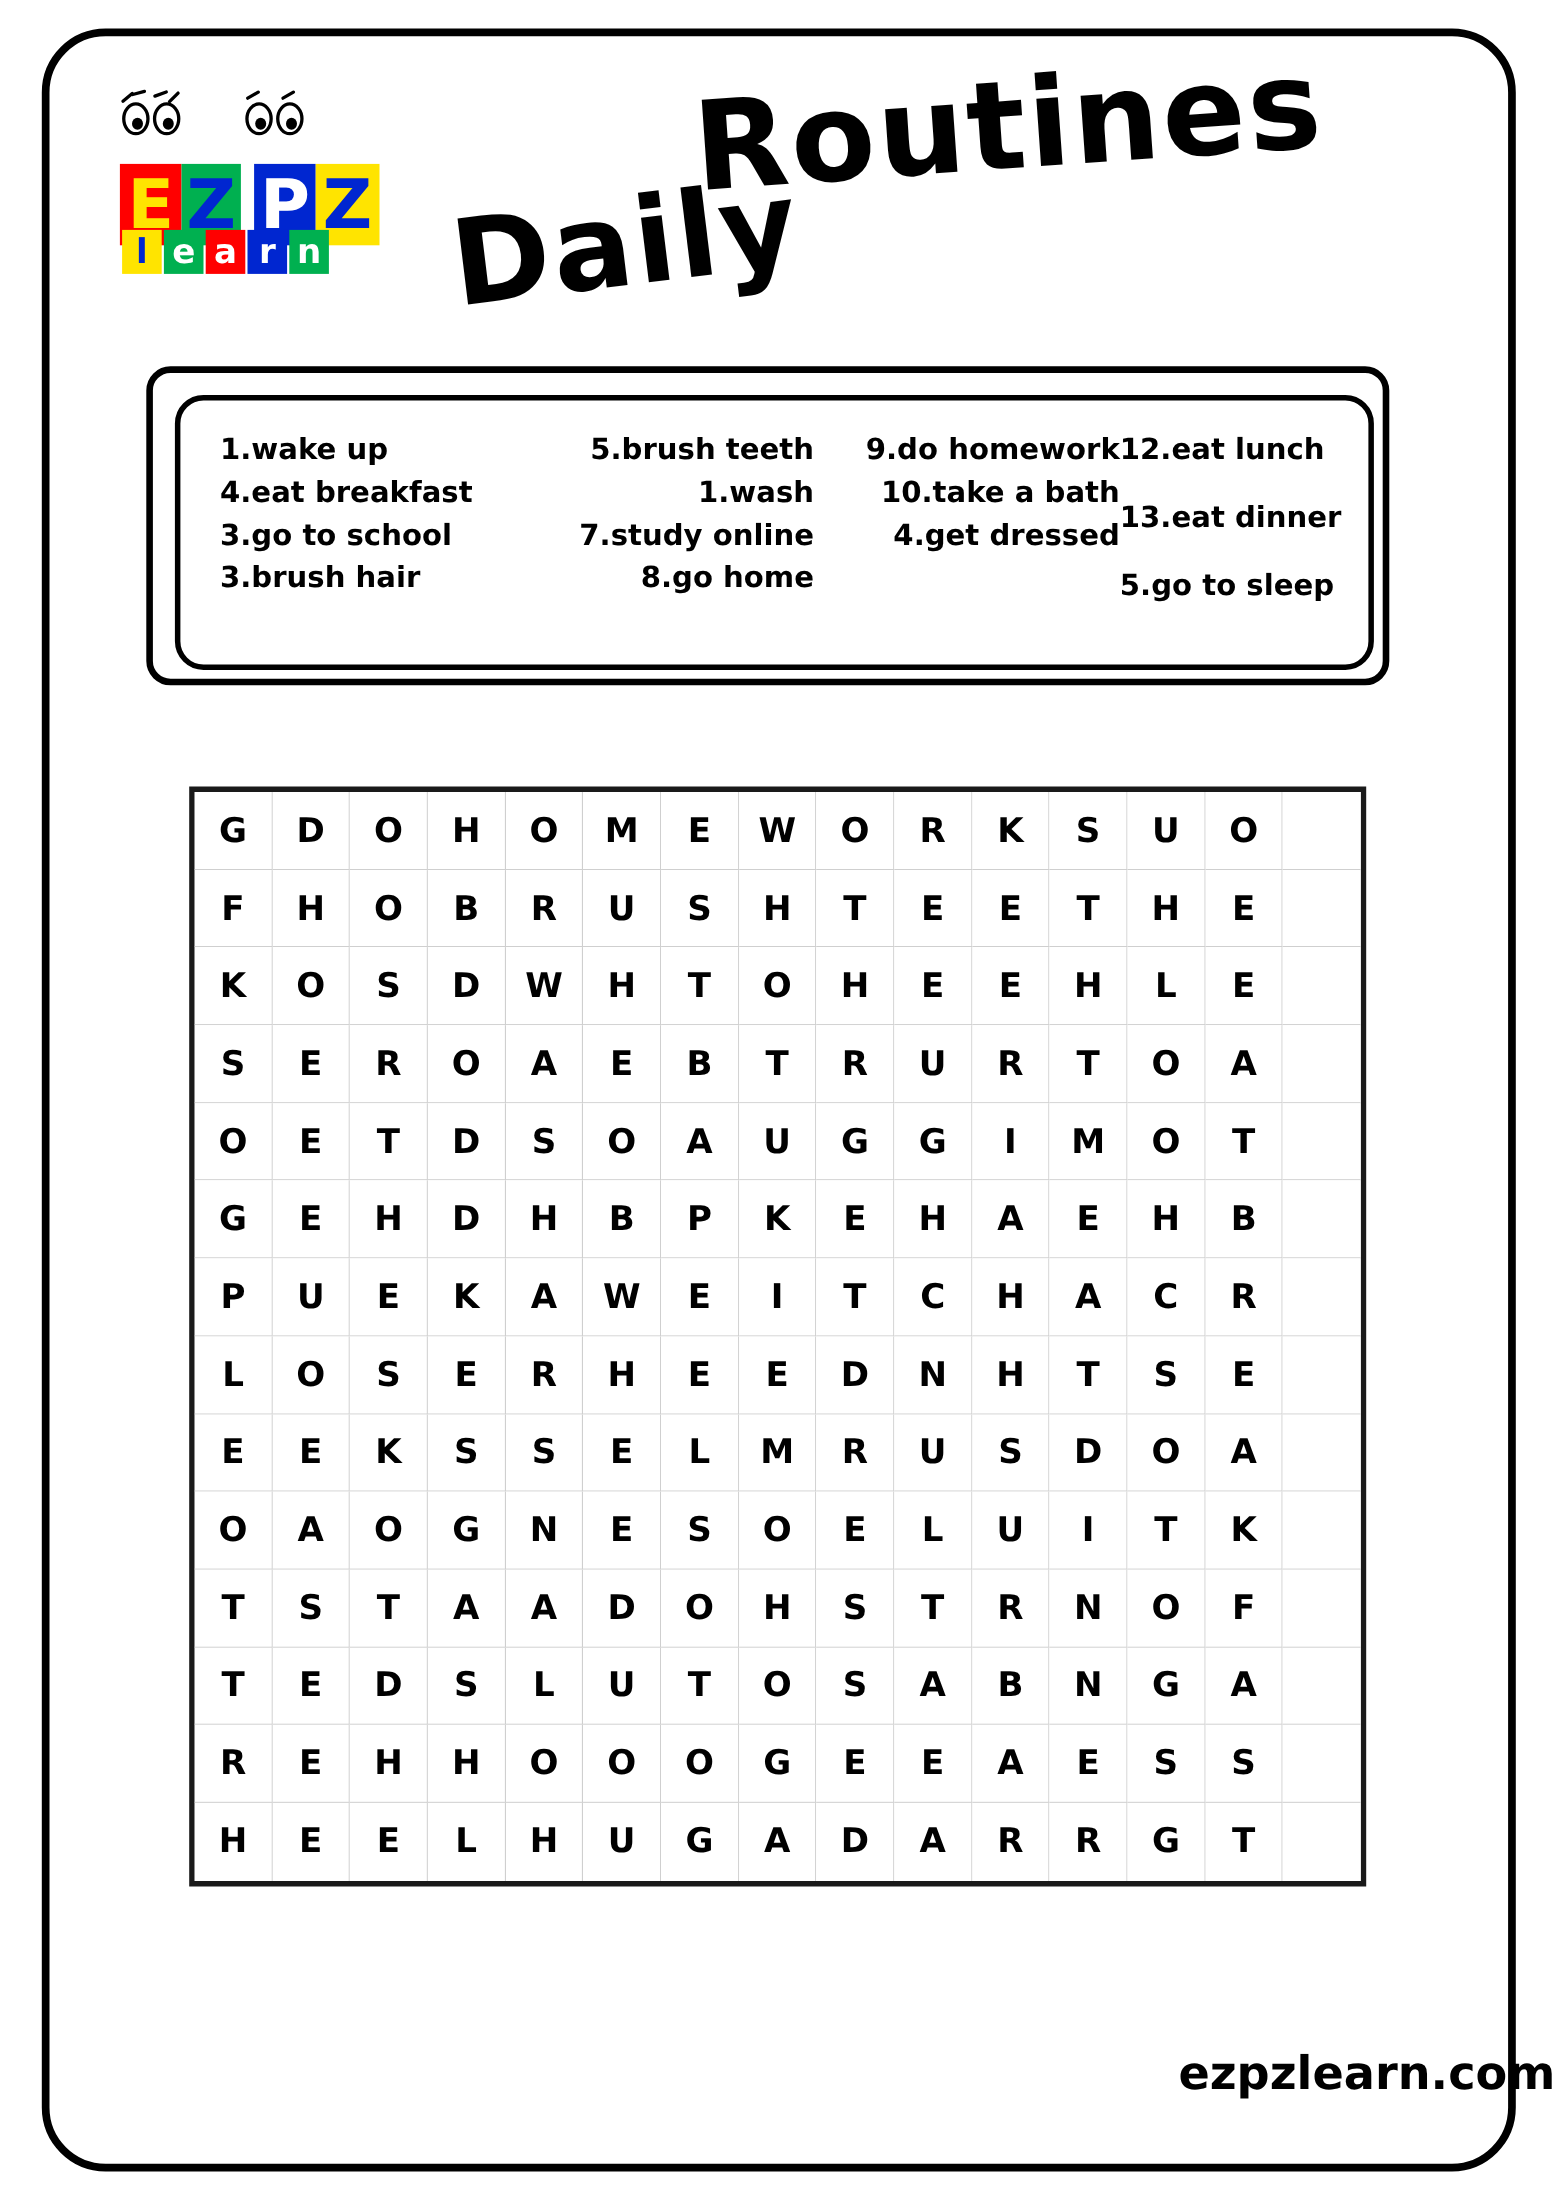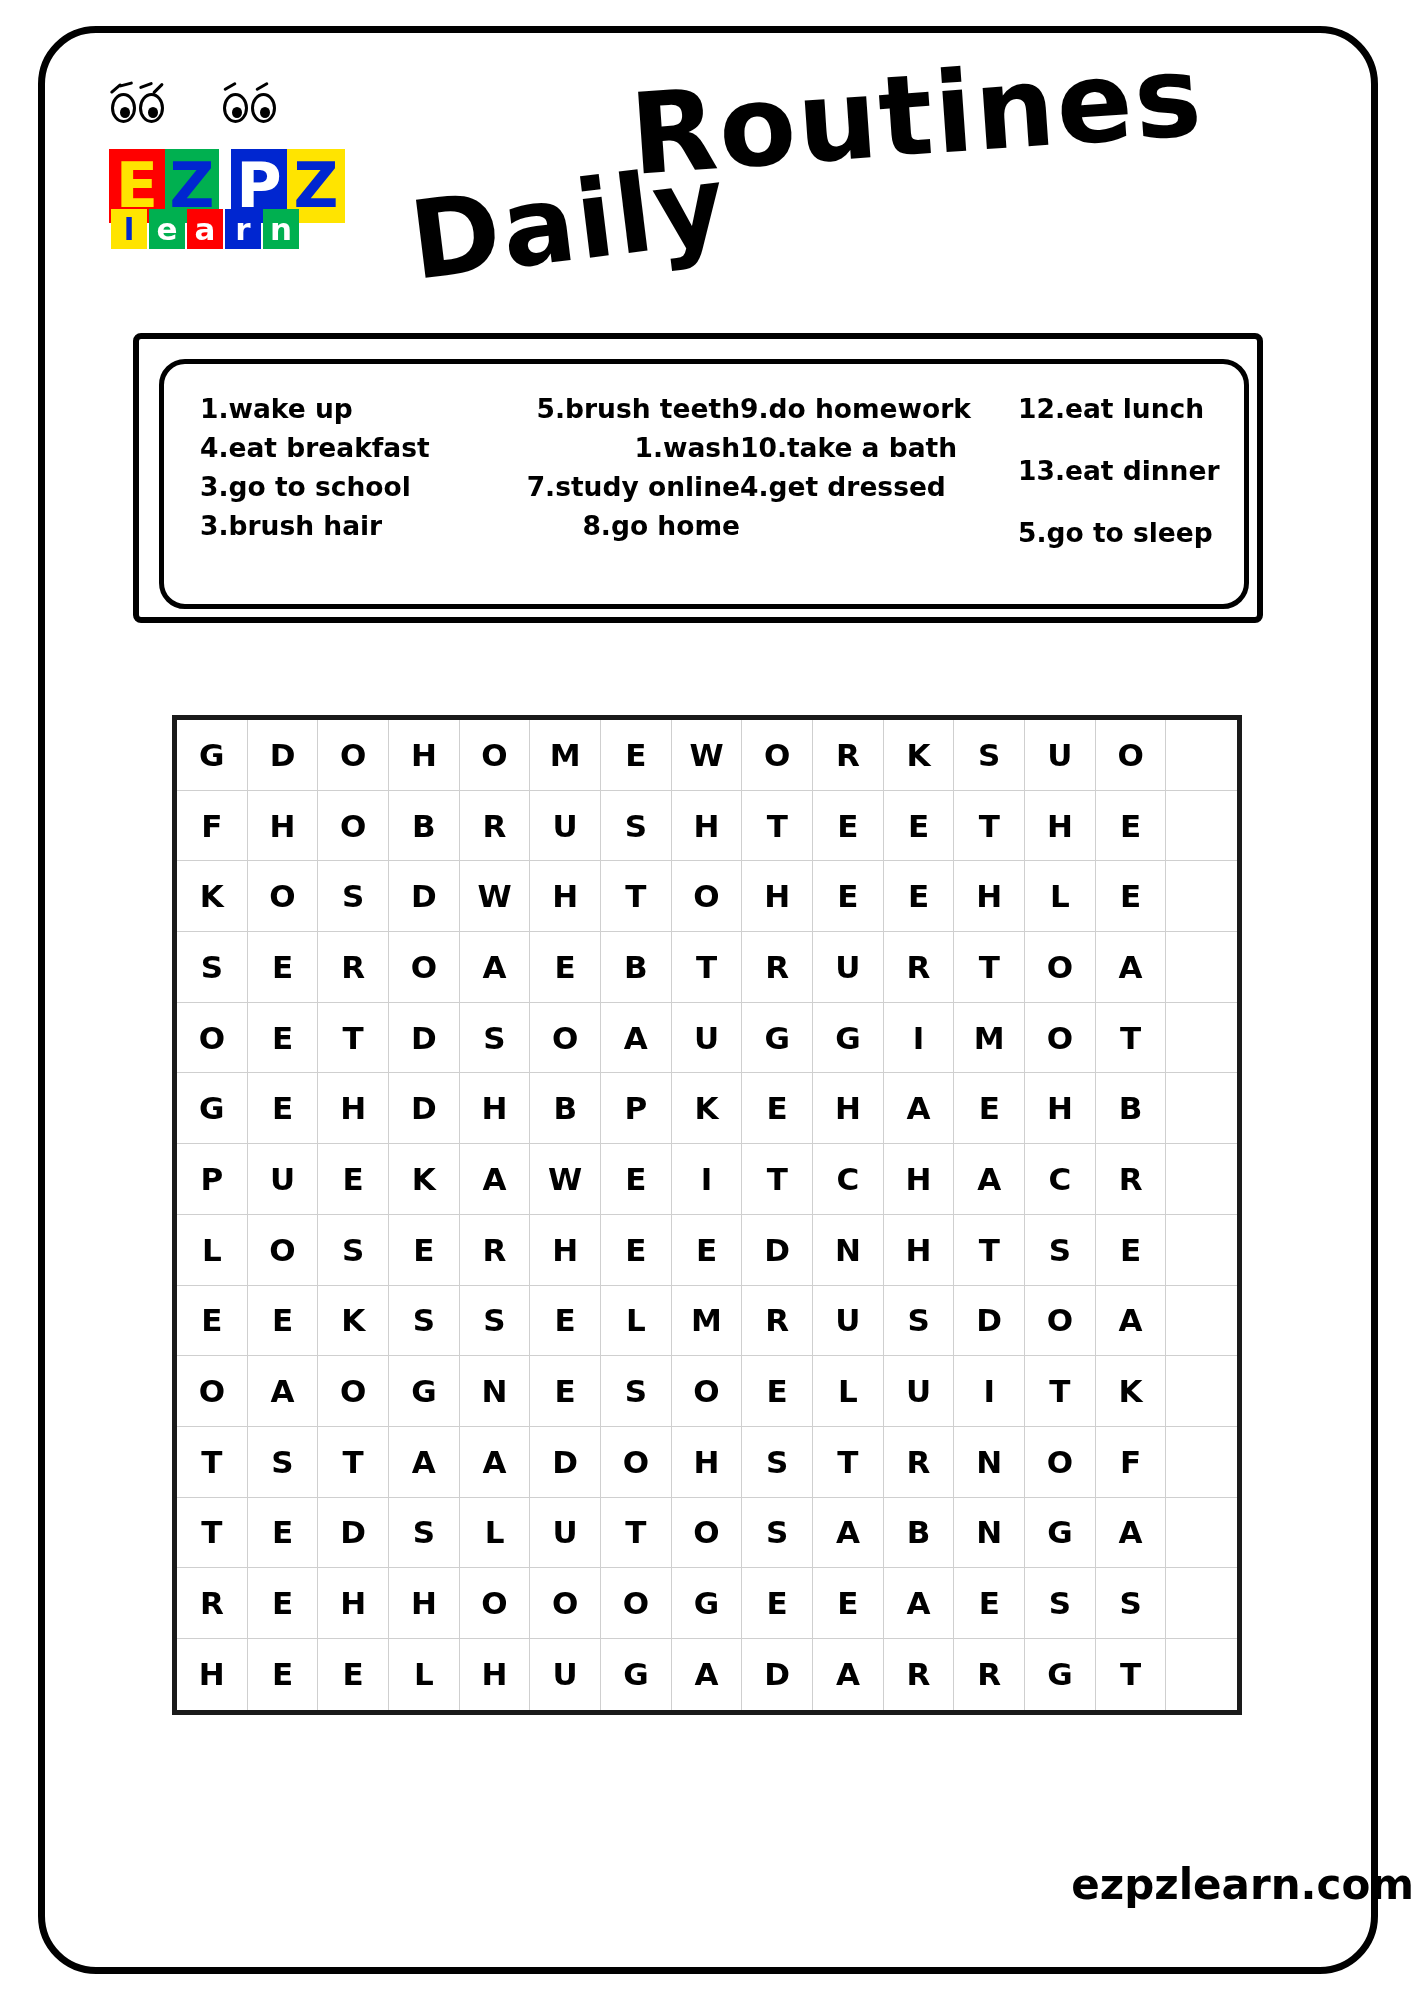--- a/index.html
+++ b/index.html
@@ -130,21 +130,21 @@
     font-size: 112px;
     transform: rotate(-4deg);
   }
 
   
   .wordbox-outer {
     position: absolute;
     left: 133px; top: 333px;
     width: 1130px; height: 290px;
     border: 6px solid #000;
-    border-radius: 8px;
+    border-radius: 22px;
   }
   .wordbox-inner {
     position: absolute;
     left: 20px; top: 20px;
     width: 1090px; height: 250px;
     border: 5px solid #000;
     border-radius: 26px;
     background: #fff;
   }
   .wordcols {
@@ -154,21 +154,21 @@
     display: flex;
     padding: 30px 0 0 36px;
   }
   .wordcol {
     display: flex;
     flex-direction: column;
     gap: 9px;
   }
   .wordcol.c1 { width: 272px; }
   .wordcol.c2 { width: 268px; text-align: right; }
-  .wordcol.c3 { width: 278px; }
+  .wordcol.c3 { width: 278px; align-items: flex-end; }
   .wordcol.c4 { width: 230px; gap: 32px; }
   .word-item {
     font-family: "DejaVu Sans", sans-serif;
     font-weight: bold;
     font-size: 26.5px;
     line-height: 30px;
     color: #000;
     white-space: nowrap;
   }
 

